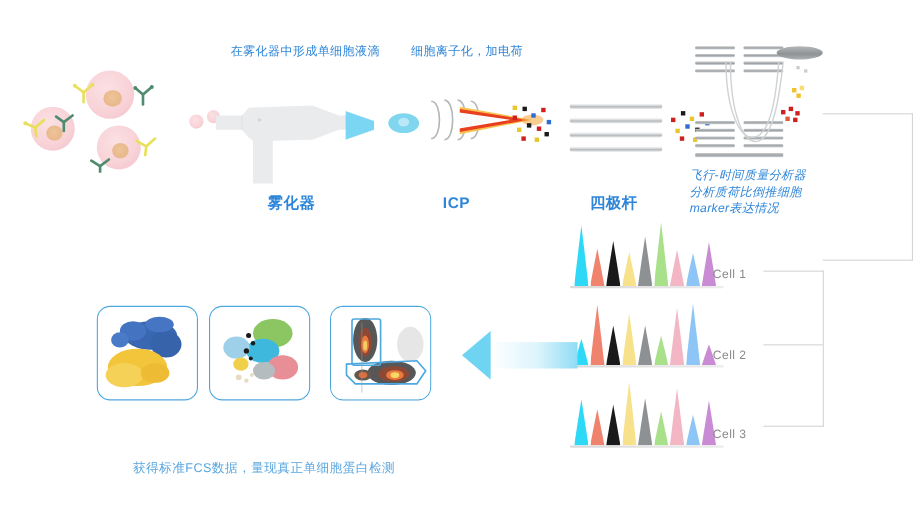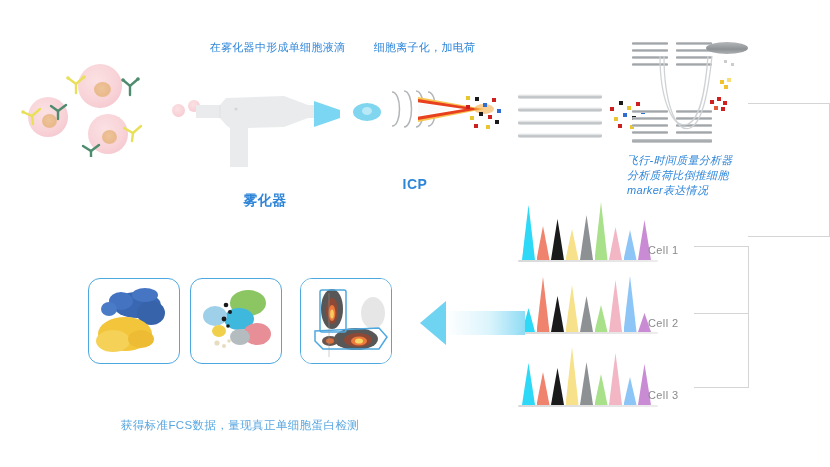--- a/index.html
+++ b/index.html
@@ -175,21 +175,21 @@
       <path d="M0 13 L24 13 L30 6 L88 4 L112 13 L120 13 L120 26 L112 26 L88 35 L52 36 L52 75 L34 75 L34 36 L30 33 L24 26 L0 26 Z" fill="#e9ebed"></path>
       <path d="M24 13 L24 26" stroke="#dfe1e3" stroke-width="1" fill="none"></path>
       <circle cx="40" cy="17" r="1.6" fill="#d4d6d8"></circle>
     </svg>
 
     <svg width="40" height="34" style="position:absolute;left:118px;top:5px;">
       <path d="M0 4 L26 13 L26 21 L0 30 Z" fill="#6fd3f2" opacity="0.92"></path>
     </svg>
   </div>
 
-  <div class="device-lbl" style="left:210px; top:176px; width:110px;margin-top:16px;">雾化器</div>
+  <div class="device-lbl" style="left:210px; top:176px; width:110px;">雾化器</div>
 
   <svg width="34" height="24" style="position:absolute;left:352px;top:100px;">
     <ellipse cx="15" cy="12" rx="14" ry="9" fill="#7fd6ee"></ellipse>
     <ellipse cx="15" cy="11" rx="5" ry="4" fill="#b9e9f7"></ellipse>
   </svg>
 
   <div style="position:absolute; left:388px; top:86px; width:110px; height:48px;">
     <svg width="110" height="48" style="position:absolute;left:0;top:0;">
       <g stroke="#b3b6b9" stroke-width="1.5" fill="none">
         <path d="M4 6 C14 6 14 40 4 40"></path>
@@ -240,20 +240,21 @@
         <rect x="28" y="4" width="4" height="4" fill="#cf2020"></rect>
       <rect x="6" y="19" width="4" height="4" fill="#e8c72d"></rect>
         <rect x="15" y="15" width="4" height="4" fill="#2f6ed0"></rect>
       <rect x="24" y="18" width="4" height="4" fill="#1a1a1a"></rect>
         <rect x="33" y="12" width="4" height="4" fill="#2f6ed0"></rect>
       <rect x="10" y="26" width="4" height="4" fill="#cf2020"></rect>
         <rect x="22" y="27" width="4" height="4" fill="#e8c72d"></rect>
     </g>
   </svg>
 
+  <div class="device-lbl" style="left:513px; top:176px; width:90px;">四极杆</div>
 
   <div style="position:absolute; left:630px; top:38px; width:125px; height:110px;">
 
     <div class="plate" style="left:2px;  top:4px;  width:36px; height:3px;"></div>
     <div class="plate" style="left:2px;  top:11px; width:36px; height:3px;"></div>
     <div class="plate" style="left:2px;  top:18px; width:36px; height:3px;"></div>
     <div class="plate" style="left:2px;  top:25px; width:36px; height:3px;"></div>
 
     <div class="plate" style="left:46px; top:4px;  width:36px; height:3px;"></div>
     <div class="plate" style="left:46px; top:11px; width:36px; height:3px;"></div>

